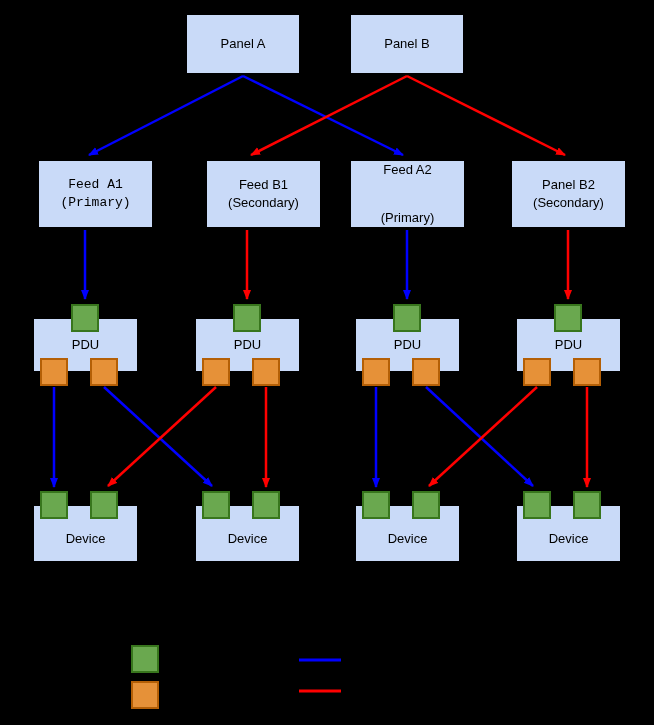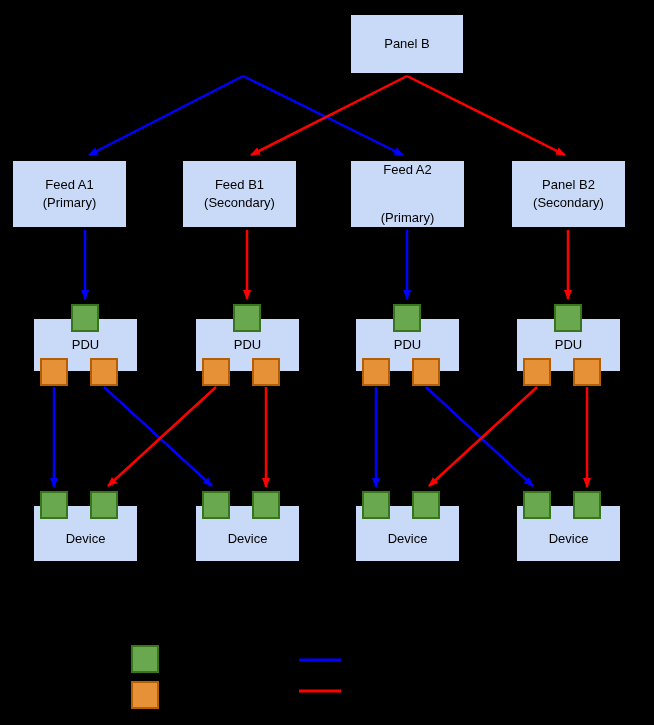--- a/index.html
+++ b/index.html
@@ -79,29 +79,32 @@
 
     <line x1="376" y1="387" x2="376" y2="487" class="wire blue" marker-end="url(#ah-blue)"></line>
     <line x1="426" y1="387" x2="533" y2="486" class="wire blue" marker-end="url(#ah-blue)"></line>
     <line x1="537" y1="387" x2="429" y2="486" class="wire red" marker-end="url(#ah-red)"></line>
     <line x1="587" y1="387" x2="587" y2="487" class="wire red" marker-end="url(#ah-red)"></line>
 
     <line x1="299" y1="660" x2="341" y2="660" class="wire blue legend-line"></line>
     <line x1="299" y1="691" x2="341" y2="691" class="wire red legend-line"></line>
   </svg>
 
+  <div class="node" style="left:186px; top:14px; width:114px; height:60px;">
+    <span>Panel A</span>
+  </div>
   <div class="node" style="left:350px; top:14px; width:114px; height:60px;">
     <span>Panel B</span>
   </div>
 
-  <div class="node" style="left:12px; top:160px; width:115px; height:68px;">
+  <div class="node" style="left:38px; top:160px; width:115px; height:68px;font-family:Liberation Mono, monospace;">
     <span>Feed A1</span>
     <span>(Primary)</span>
   </div>
-  <div class="node" style="left:182px; top:160px; width:115px; height:68px;">
+  <div class="node" style="left:206px; top:160px; width:115px; height:68px;">
     <span>Feed B1</span>
     <span>(Secondary)</span>
   </div>
   <div class="node" style="left:350px; top:160px; width:115px; height:68px;justify-content:space-between;">
     <span>Feed A2</span>
     <span>(Primary)</span>
   </div>
   <div class="node" style="left:511px; top:160px; width:115px; height:68px;">
     <span>Panel B2</span>
     <span>(Secondary)</span>

